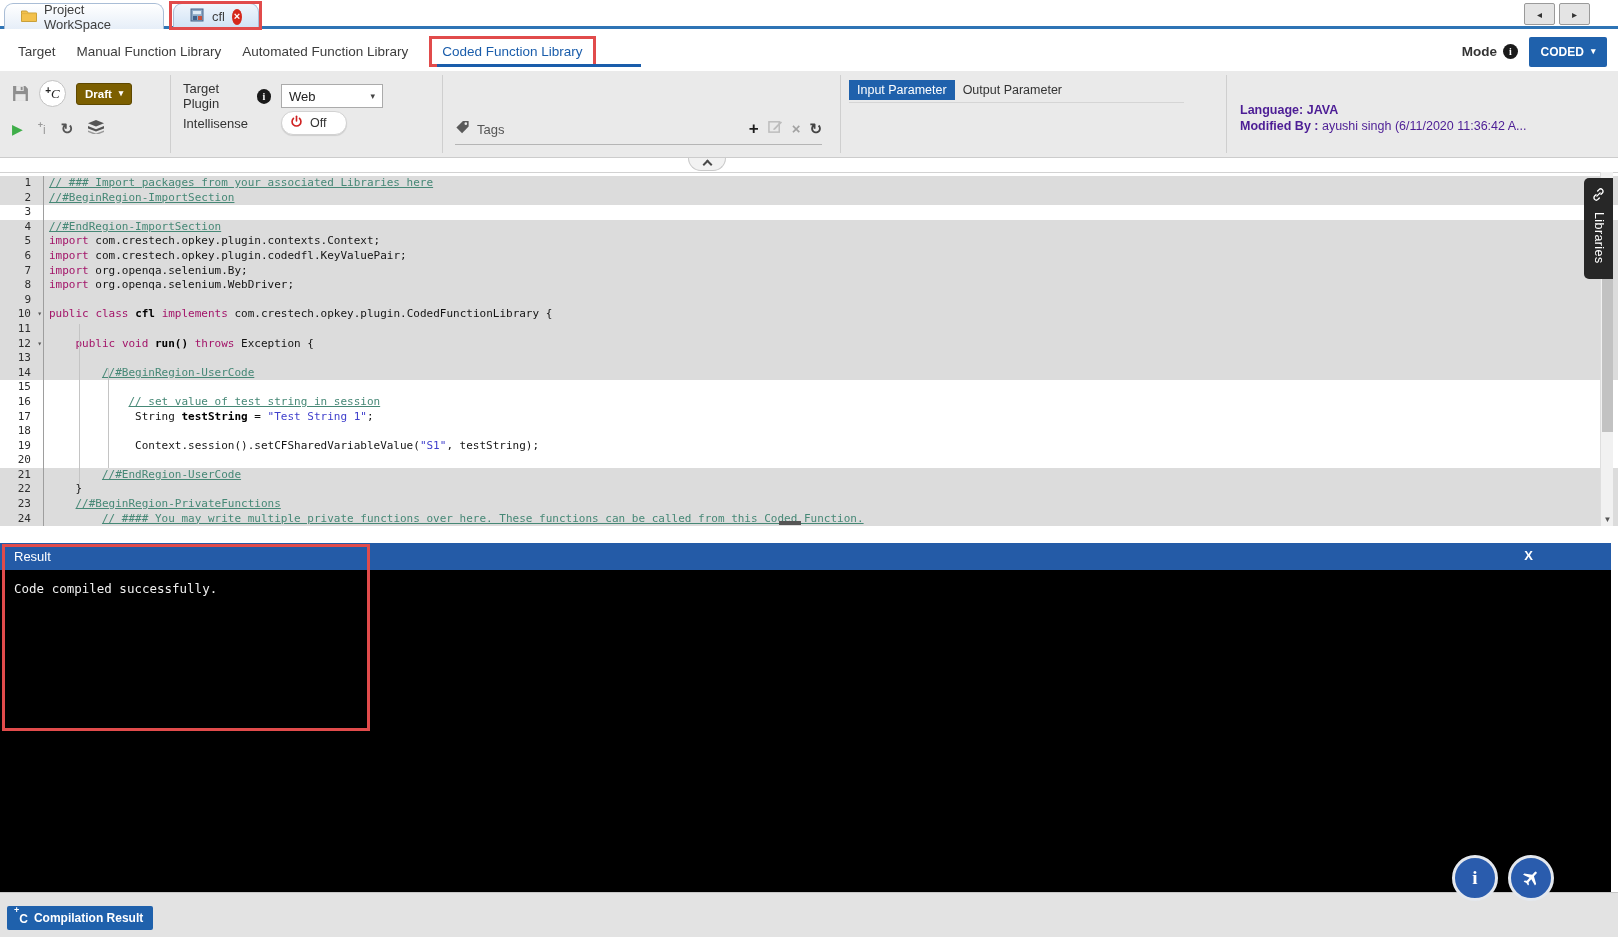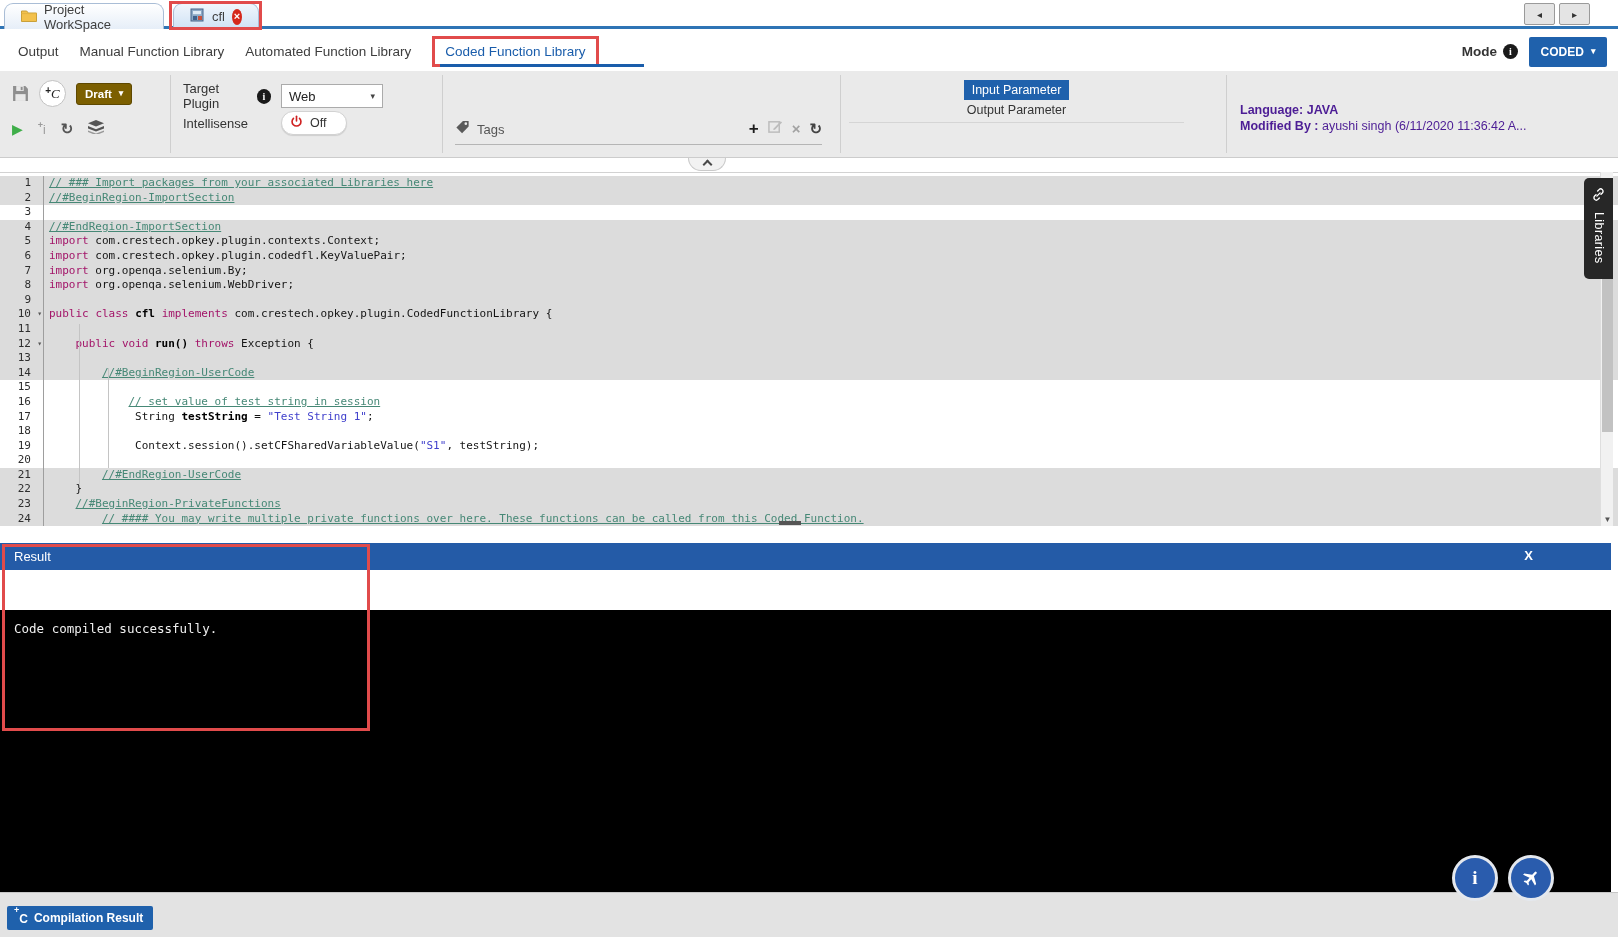--- a/index.html
+++ b/index.html
@@ -63,21 +63,21 @@
                  box-shadow:0 1px 1px rgba(0,0,0,.12); }
 
   .sec3 { width:397px; padding:8px 18px 0 12px; display:flex; flex-direction:column; }
   .tags-head { display:flex; align-items:flex-end; gap:7px; color:#555;margin-top:40px; }
   .tags-actions { margin-left:auto; display:flex; align-items:center; gap:9px; }
   .ic-plus { font-size:17px; font-weight:bold; color:#1c1c1c; line-height:1; }
   .ic-x { font-size:15px; font-weight:bold; color:#a2a2a2; line-height:1; }
   .tags-underline { border-bottom:1px solid #b5b5b5; margin-top:7px; }
 
   .sec4 { width:385px; padding:9px 42px 0 8px; }
-  .param-tabs { display:flex; align-items:center;flex-direction:column; }
+  .param-tabs { display:flex; align-items:center; }
   .param-tab { padding:3px 8px; font-size:12.5px; }
   .param-tab.activeblue { background:#1f61ac; color:#fff; }
   .param-tab.plain { color:#333; }
   .param-underline { border-bottom:1px solid #d5d5d5; margin-top:2px; }
 
   .sec5 { flex:1; padding:31px 0 0 13px; font-size:12.5px; color:#4c1d95; line-height:16px; }
   .sec5 .b { font-weight:bold; }
 
   
   .collapse-handle { position:absolute; left:688px; top:158px; width:38px; height:13px; background:#f2f2f2;
@@ -103,21 +103,21 @@
 
   .libs-tab { position:absolute; left:1584px; top:178px; width:29px; height:101px; background:#272727; border-radius:5px 0 0 5px;
               color:#fff; display:flex; flex-direction:column; align-items:center; gap:7px; padding-top:9px; z-index:6; }
   .libs-label { writing-mode:vertical-rl; font-size:12.5px; letter-spacing:.4px; }
 
   
   .result-header { position:absolute; top:543px; left:0; width:1611px; height:27px; background:#245ba7; color:#fff;
                    display:flex; align-items:center; font-size:13px; padding-left:14px; }
   .result-close { position:absolute; right:78px; top:5px; font-size:13px; font-weight:bold; color:#fff; }
   .console { position:absolute; top:570px; left:0; width:1611px; height:322px; background:#000; color:#f0f0f0;
-             font-family:"DejaVu Sans Mono", monospace; font-size:12.5px; padding:11px 0 0 14px;margin-top:40px; }
+             font-family:"DejaVu Sans Mono", monospace; font-size:12.5px; padding:11px 0 0 14px; }
 
   
   .footer { position:absolute; top:892px; left:0; right:0; height:45px; background:#e3e3e3; border-top:1px solid #c6c6c6; }
   .comp-btn { position:absolute; left:7px; top:13px; height:24px; padding:0 10px 0 7px; background:#1f61ac; border:none; border-radius:2px;
               color:#fff; font-size:12px; font-weight:bold; display:flex; align-items:center; gap:6px; font-family:inherit; }
   .comp-btn .p { font-size:9px; vertical-align:5px; transform:translateY(-5px); display:inline-block; }
   .float-btn { position:absolute; width:46px; height:46px; border-radius:50%; background:#2a5cad; border:3px solid #e4e8ee;
                display:flex; align-items:center; justify-content:center; color:#fff; z-index:8; }
   .float-btn.info { left:1452px; top:855px; font-family:"Liberation Serif", serif; font-size:19px; font-weight:bold; }
   .float-btn.plane { left:1508px; top:855px; }
@@ -152,21 +152,21 @@
           </svg>
       </span>
       <span>cfl</span>
       <span class="closedot">×</span>
     </div>
     <div class="tabscroll left">◂</div>
     <div class="tabscroll right">▸</div>
   </div>
 
   <div class="nav">
-    <span class="nav-item">Output</span>
+    <span class="nav-item">Target</span>
     <span class="nav-item">Manual Function Library</span>
     <span class="nav-item">Automated Function Library</span>
     <span class="nav-item active">Coded Function Library</span>
     <span class="nav-right">
       <span class="mode-wrap">
         <span>Mode</span>
         <span class="info-dot">i</span>
       </span>
       <button class="coded-btn">
         <span>CODED</span>

